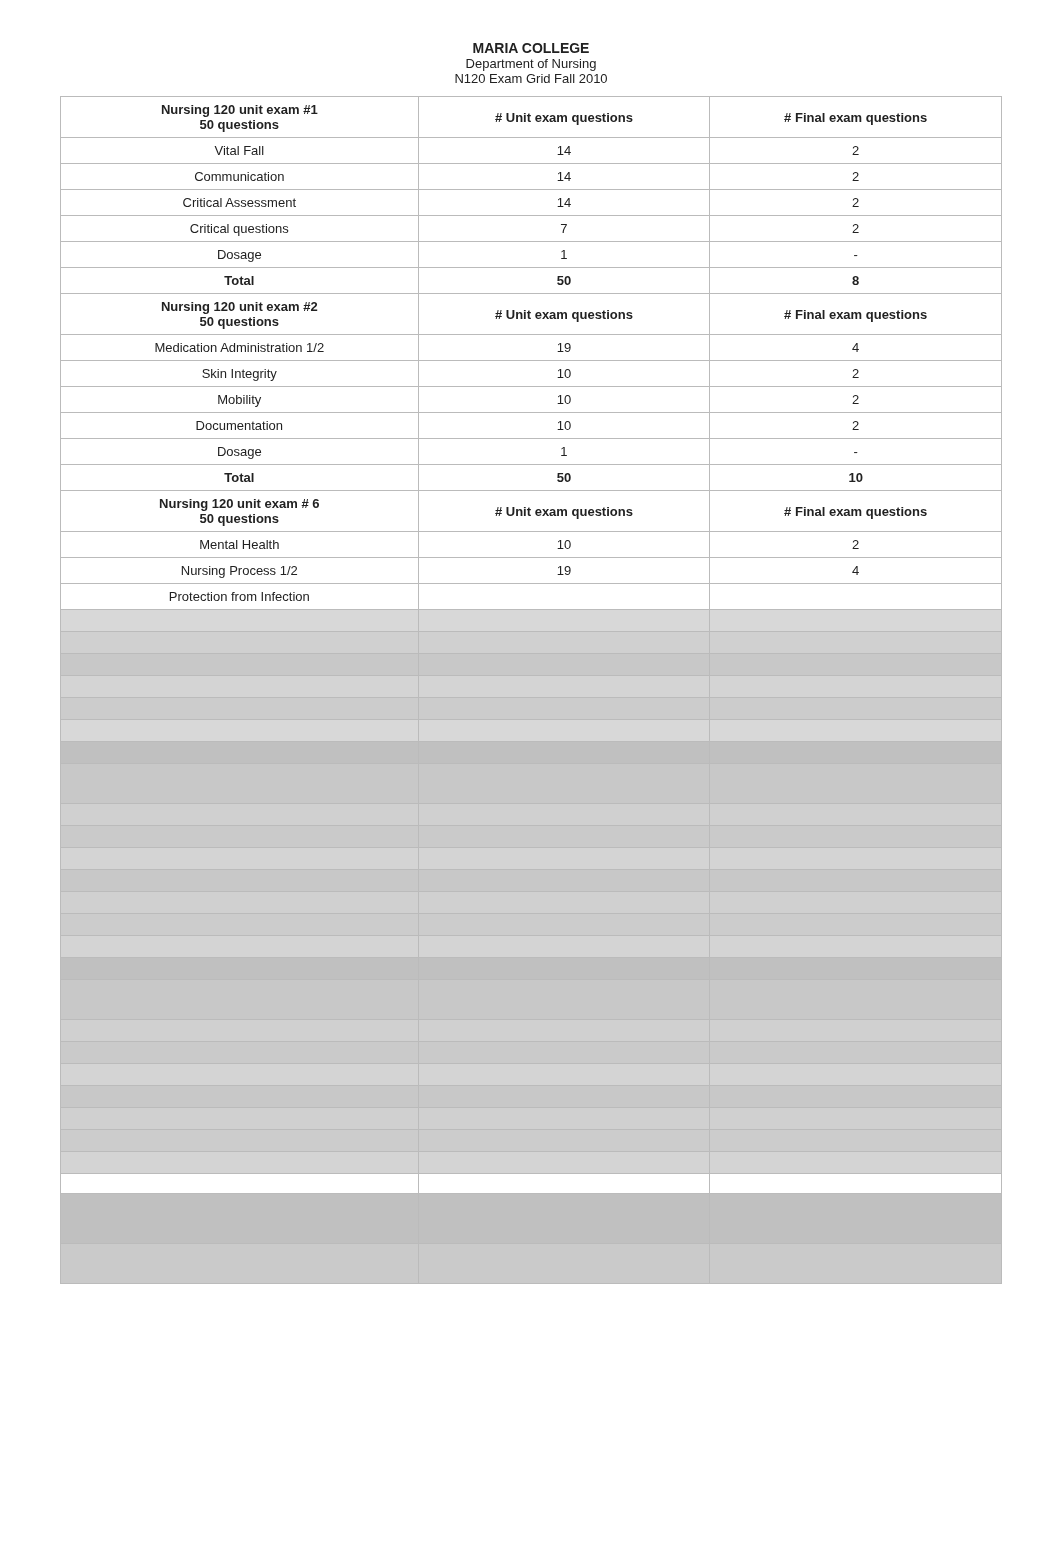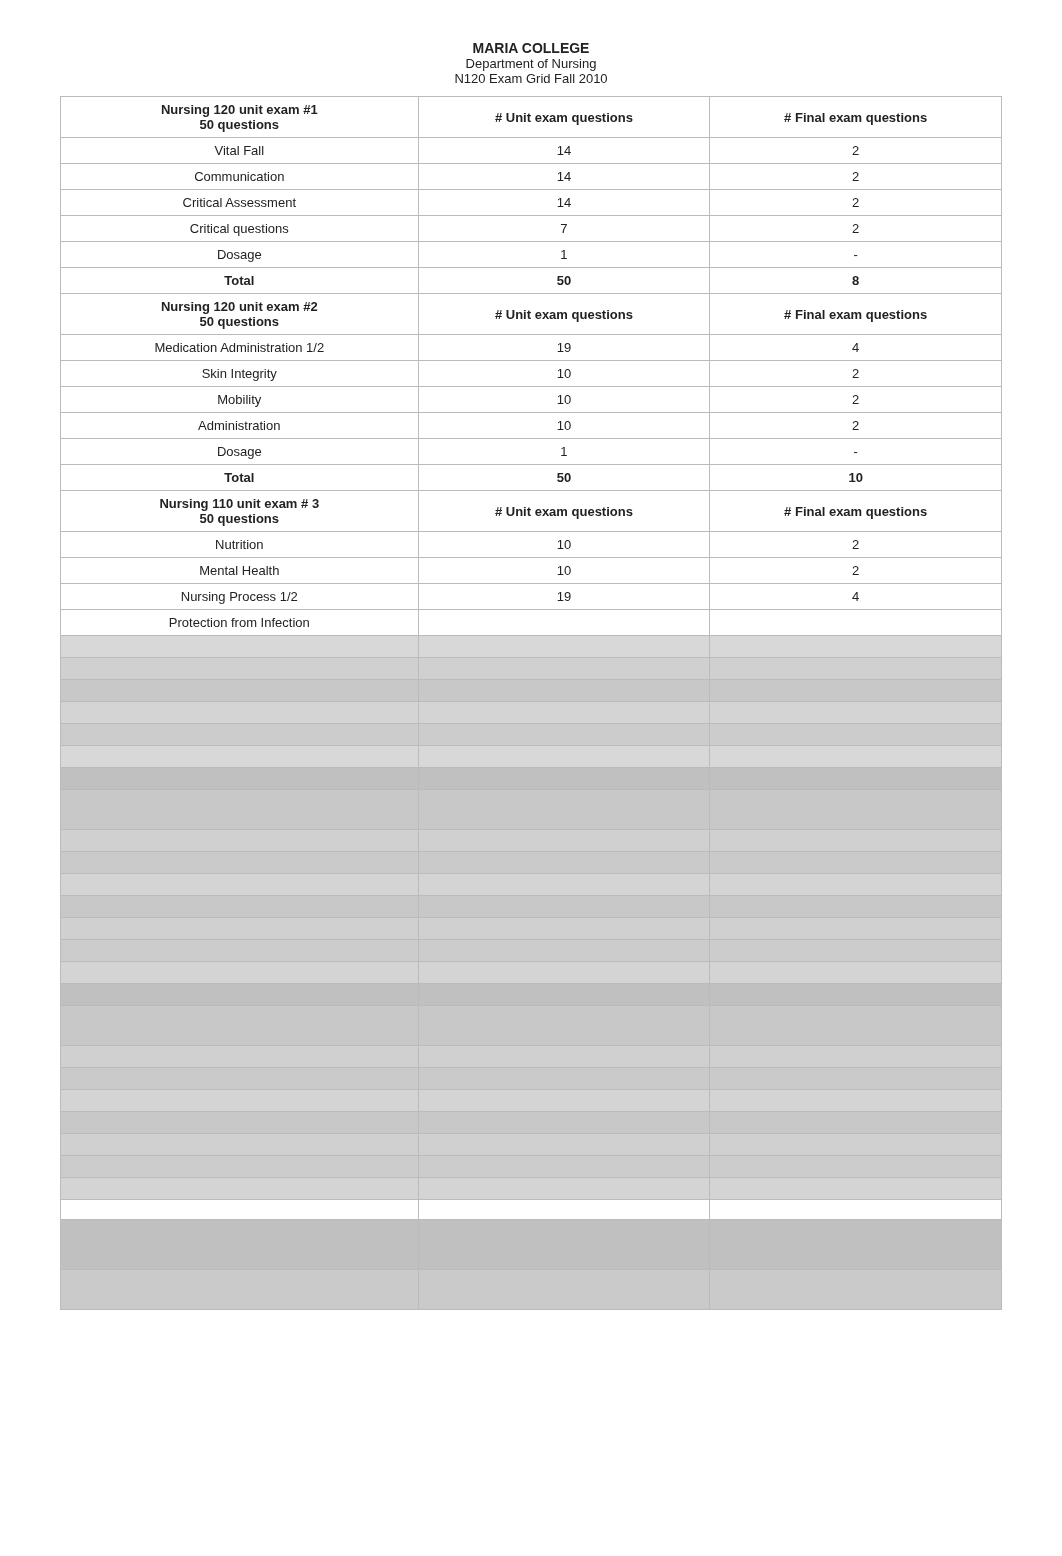--- a/index.html
+++ b/index.html
@@ -125,49 +125,44 @@
     <td>Skin Integrity</td>
     <td>10</td>
     <td>2</td>
   </tr>
   <tr class="data-row">
     <td>Mobility</td>
     <td>10</td>
     <td>2</td>
   </tr>
   <tr class="data-row">
-    <td>Administration</td>
+    <td>Documentation</td>
     <td>10</td>
     <td>2</td>
   </tr>
   <tr class="data-row">
     <td>Dosage</td>
     <td>1</td>
     <td>-</td>
   </tr>
   <tr class="total-row">
     <td>Total</td>
     <td>50</td>
     <td>10</td>
   </tr>
 
   <tr class="section-header">
     <td class="col-topic">
-      <span>Nursing 110 unit exam # 3</span><br>
+      <span>Nursing 120 unit exam # 6</span><br>
       <span>50 questions</span>
     </td>
     <td class="col-unit"># Unit exam questions</td>
     <td class="col-final"># Final exam questions</td>
   </tr>
   <tr class="data-row">
-    <td>Nutrition</td>
-    <td>10</td>
-    <td>2</td>
-  </tr>
-  <tr class="data-row">
     <td>Mental Health</td>
     <td>10</td>
     <td>2</td>
   </tr>
   <tr class="data-row">
     <td>Nursing Process 1/2</td>
     <td>19</td>
     <td>4</td>
   </tr>
   <tr class="data-row">

